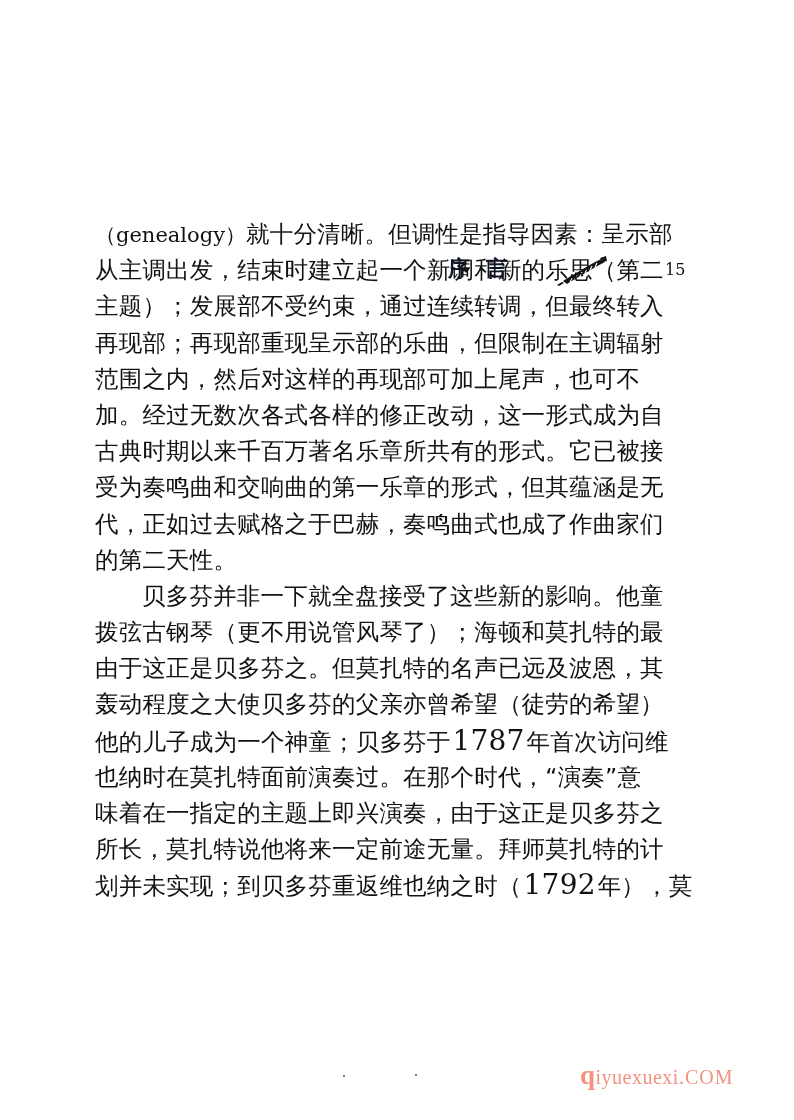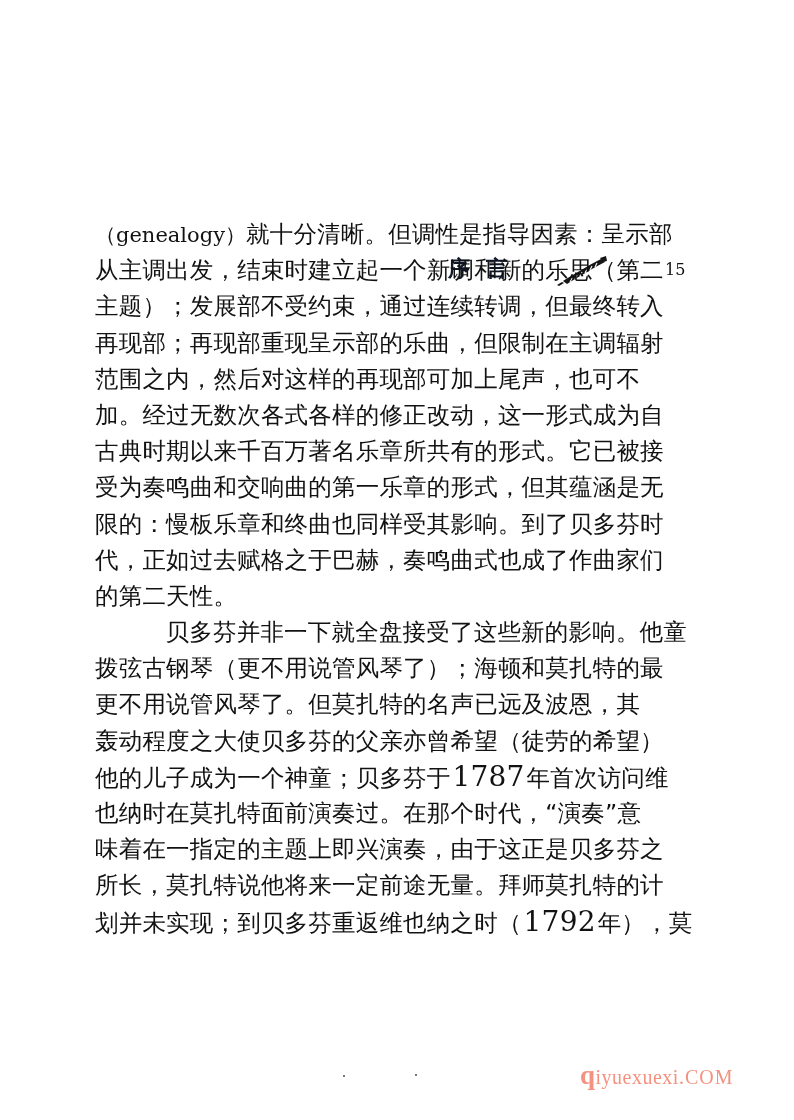--- a/index.html
+++ b/index.html
@@ -69,21 +69,20 @@
     height: 36.2px;
     font-family: "DejaVu Sans", sans-serif;
     font-size: 23.5px;
     color: #121212;
     white-space: nowrap;
     line-height: 36.2px;
     letter-spacing: 0.2px;
   }
   .tline.indent {
     padding-left: 47px;
-    text-align: right;
   }
   .tline .lat {
     font-family: "DejaVu Serif", serif;
     font-size: 21px;
     letter-spacing: 0px;
   }
   .tline .num {
     font-family: "DejaVu Serif", serif;
     font-size: 28px;
     padding: 0 2px;
@@ -157,27 +156,26 @@
   <div class="textblock">
 
     <div class="tline"><span class="lat">（genealogy）</span>就十分清晰。但调性是指导因素：呈示部</div>
     <div class="tline">从主调出发，结束时建立起一个新调和新的乐思（第二</div>
     <div class="tline">主题）；发展部不受约束，通过连续转调，但最终转入</div>
     <div class="tline">再现部；再现部重现呈示部的乐曲，但限制在主调辐射</div>
     <div class="tline">范围之内，然后对这样的再现部可加上尾声，也可不</div>
     <div class="tline">加。经过无数次各式各样的修正改动，这一形式成为自</div>
     <div class="tline">古典时期以来千百万著名乐章所共有的形式。它已被接</div>
     <div class="tline">受为奏鸣曲和交响曲的第一乐章的形式，但其蕴涵是无</div>
-    <div class="tline">限的：慢板乐章和终曲也同样受其影响。到了贝多芬时</div>
     <div class="tline">代，正如过去赋格之于巴赫，奏鸣曲式也成了作曲家们</div>
     <div class="tline">的第二天性。</div>
 
     <div class="tline indent">贝多芬并非一下就全盘接受了这些新的影响。他童</div>
     <div class="tline">拨弦古钢琴（更不用说管风琴了）；海顿和莫扎特的最</div>
-    <div class="tline">更不用说管风琴了。但莫扎特的名声已远及波恩，其</div>
+    <div class="tline">由于这正是贝多芬之。但莫扎特的名声已远及波恩，其</div>
     <div class="tline">轰动程度之大使贝多芬的父亲亦曾希望（徒劳的希望）</div>
     <div class="tline">他的儿子成为一个神童；贝多芬于<span class="num">1787</span>年首次访问维</div>
     <div class="tline">也纳时在莫扎特面前演奏过。在那个时代，“演奏”意</div>
     <div class="tline">味着在一指定的主题上即兴演奏，由于这正是贝多芬之</div>
     <div class="tline">所长，莫扎特说他将来一定前途无量。拜师莫扎特的计</div>
     <div class="tline">划并未实现；到贝多芬重返维也纳之时（<span class="num">1792</span>年），莫</div>
 
   </div>
 
   <div class="speck s1"></div>

